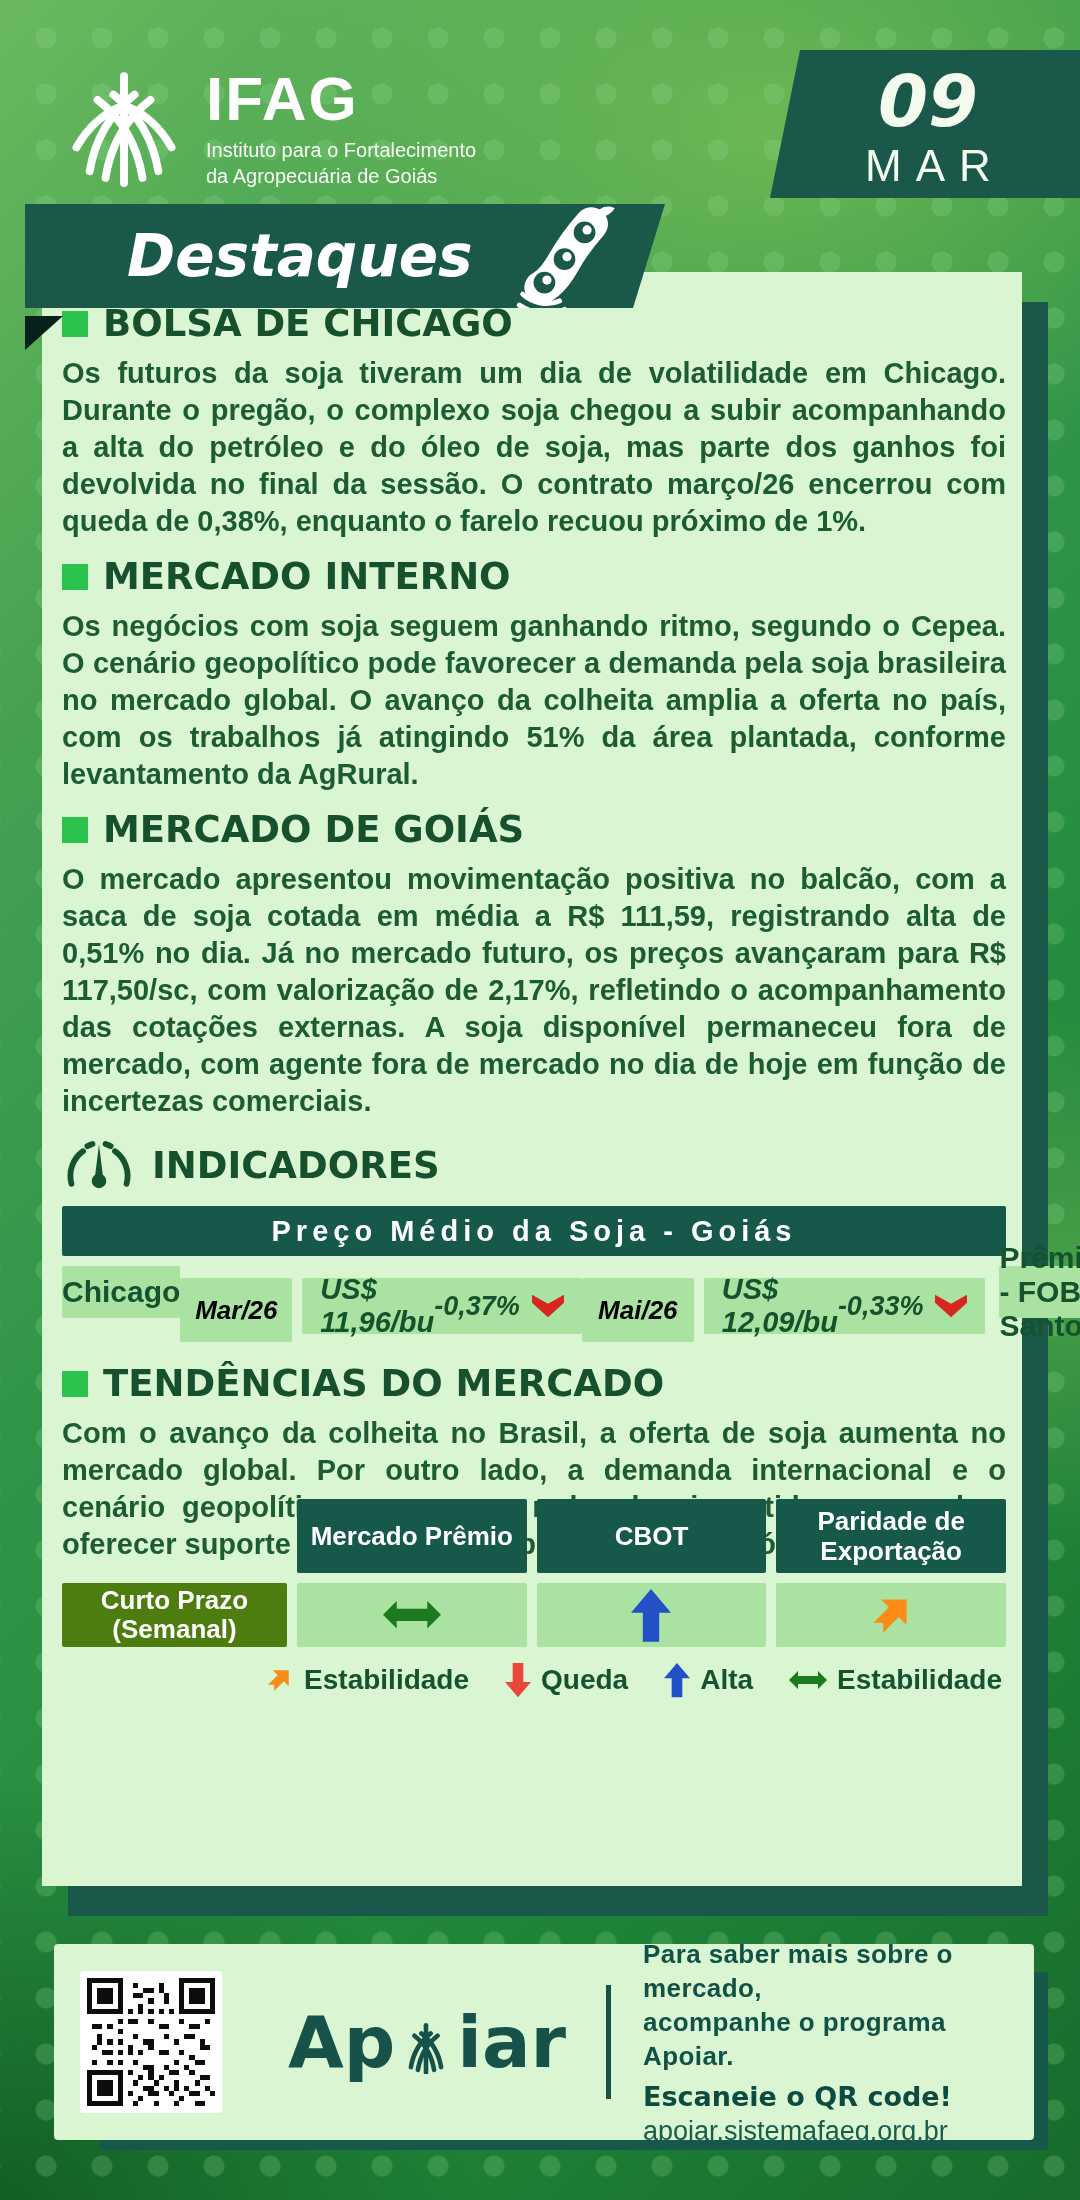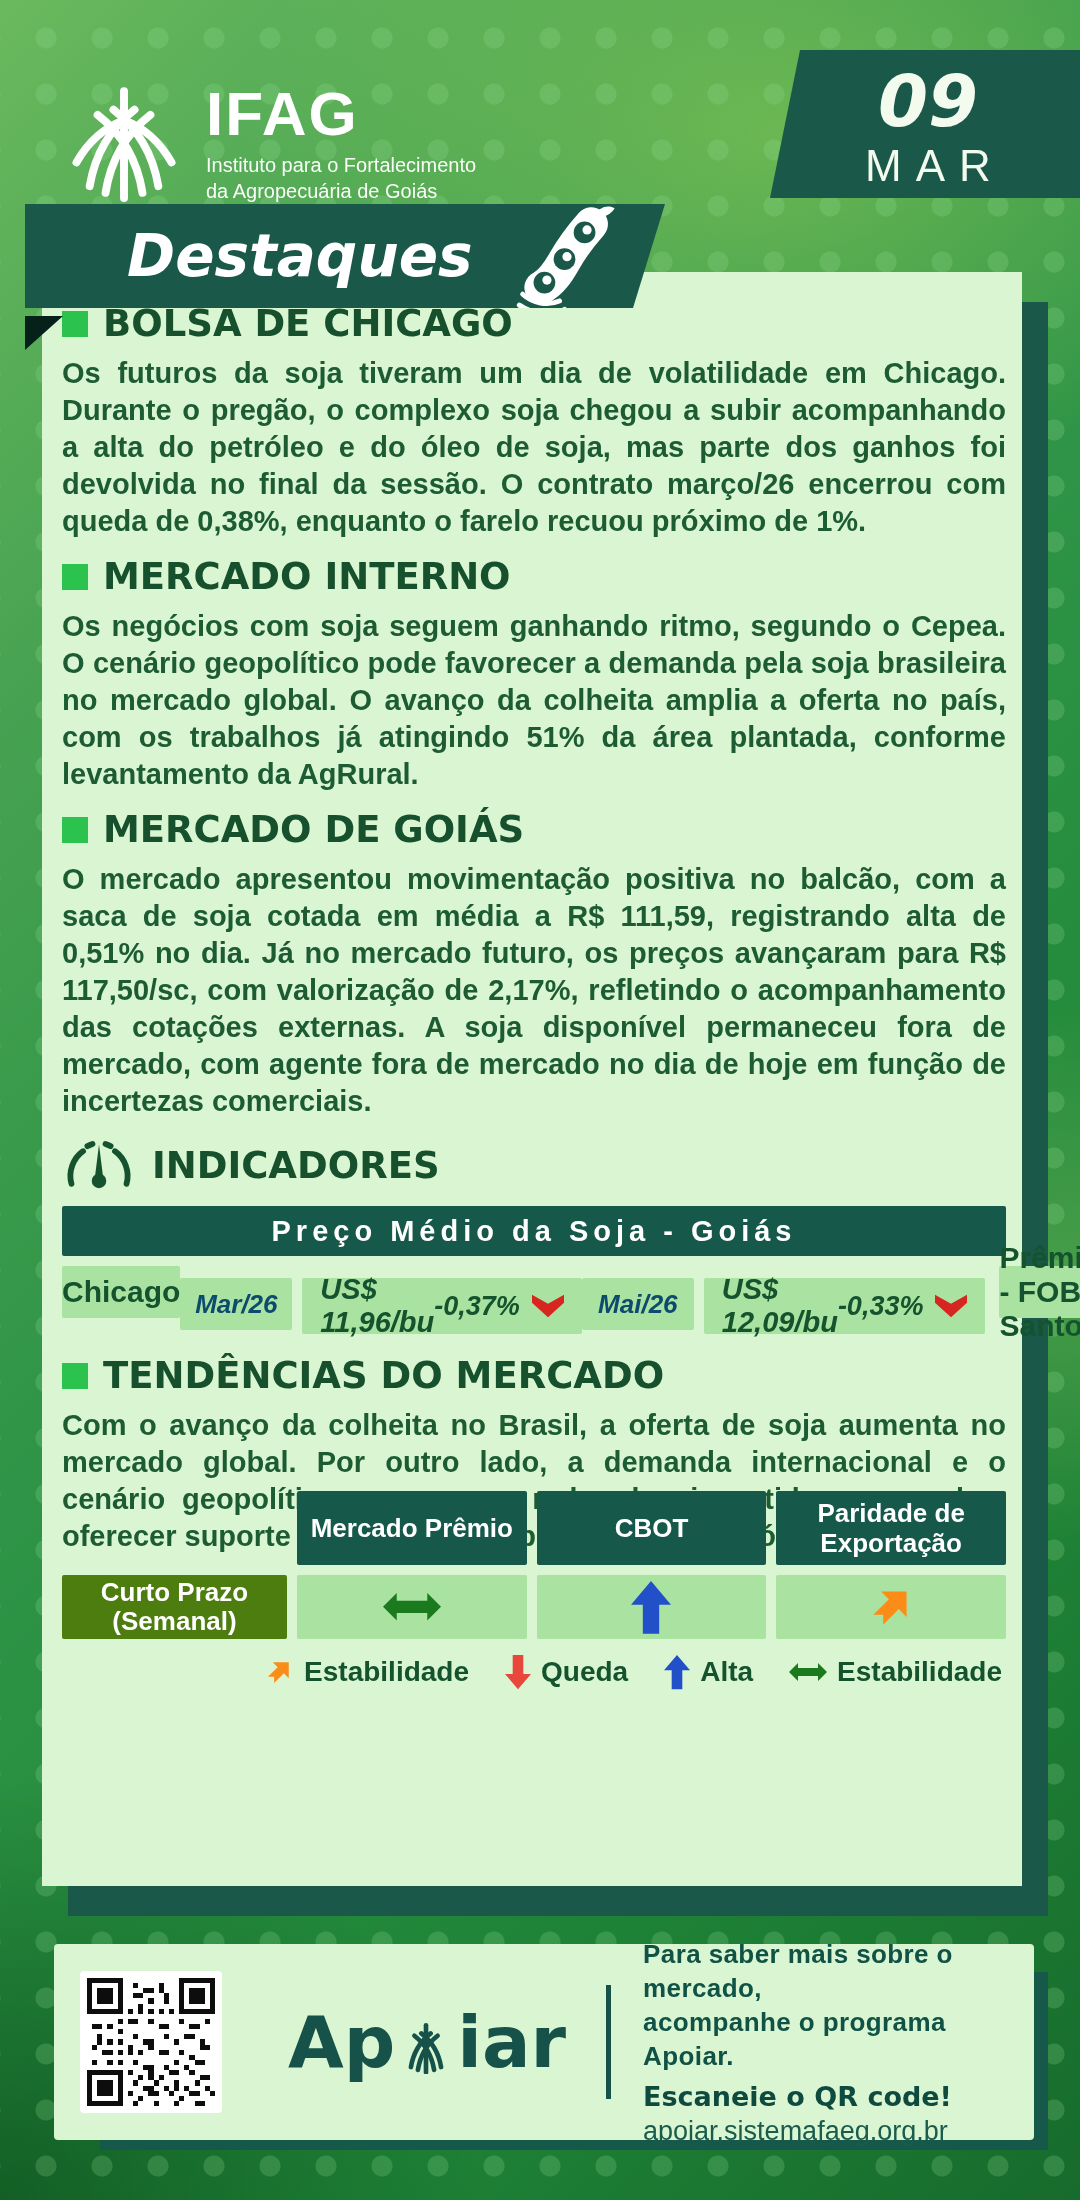--- a/index.html
+++ b/index.html
@@ -9,21 +9,21 @@
   .bg{position:absolute;inset:0;
       background:
         radial-gradient(900px 600px at 72% 6%, rgba(170,220,90,.40), rgba(0,0,0,0) 60%),
         radial-gradient(800px 700px at 0% 100%, rgba(6,60,20,.55), rgba(0,0,0,0) 60%),
         radial-gradient(700px 500px at 100% 58%, rgba(190,230,120,.25), rgba(0,0,0,0) 55%),
         linear-gradient(135deg,#6ab95e 0%,#46a251 22%,#2f9447 46%,#258c3d 62%,#1e8236 78%,#176b2c 100%);}
   .dots{position:absolute;inset:0;
       background-image:radial-gradient(rgba(150,225,150,.22) 10px, rgba(0,0,0,0) 11px);
       background-size:56px 56px;background-position:18px 10px;}
   
-  .logo{position:absolute;left:58px;top:70px;display:flex;align-items:flex-start;}
+  .logo{position:absolute;left:58px;top:55px;display:flex;align-items:flex-start;}
   .logo svg{width:132px;height:132px;}
   .logo-text{margin-left:16px;color:#fff;margin-top:14px;}
   .logo-title{font-family:"Liberation Sans",sans-serif;font-weight:bold;font-size:62px;line-height:60px;letter-spacing:2px;}
   .logo-sub{font-size:20px;line-height:26px;margin-top:8px;opacity:.97;}
   .date-badge{position:absolute;left:770px;top:50px;width:310px;height:148px;background:#1a584a;
       clip-path:polygon(30px 0,100% 0,100% 100%,0 100%);
       display:flex;flex-direction:column;align-items:center;justify-content:center;color:#f3fbef;padding-left:6px;box-sizing:border-box;}
   .date-day{font-family:"DejaVu Sans",sans-serif;font-weight:bold;font-style:italic;font-size:72px;line-height:84px;}
   .date-month{font-size:44px;letter-spacing:14px;margin-left:14px;line-height:46px;}
   
@@ -48,22 +48,22 @@
   .ind-title svg{width:74px;height:58px;}
   
   .ptable-head{height:50px;background:#135а47;background:#16584a;display:flex;align-items:center;justify-content:center;
       color:#fff;font-weight:bold;font-size:29px;letter-spacing:5px;border-radius:2px;}
   .pgroups{display:flex;gap:14px;margin-top:10px;}
   .pgroup{flex:1;display:flex;flex-direction:row;}
   .psub{height:52px;background:#a9e2a1;display:flex;align-items:center;justify-content:center;
       font-weight:bold;font-size:30px;color:#14532d;border-radius:2px;}
   .prow{display:flex;gap:10px;margin-top:12px;}
   .pcell{background:#a9e2a1;border-radius:2px;display:flex;align-items:center;}
-  .pcontract{width:112px;height:52px;justify-content:center;
-      font-style:italic;font-weight:bold;font-size:26px;color:#0c4a6e;flex:0 0 auto;}
+  .pcontract{width:112px;height:64px;justify-content:center;
+      font-style:italic;font-weight:bold;font-size:26px;color:#000000;flex:0 0 auto;}
   .pvalue{flex:1;height:56px;justify-content:space-between;padding:0 18px;box-sizing:border-box;}
   .pprice{font-style:italic;font-weight:bold;font-size:29px;color:#14532d;}
   .pchange{display:flex;align-items:center;gap:12px;font-style:italic;font-weight:bold;font-size:27px;color:#14532d;}
   .pchange svg{width:32px;height:24px;}
   
   .ttable{display:grid;grid-template-columns:225px 1fr 1fr 1fr;gap:10px;margin-top:-64px;position:relative;}
   .tth{background:#16584a;color:#fff;font-weight:bold;font-size:26px;line-height:30px;text-align:center;
       display:flex;align-items:center;justify-content:center;min-height:74px;border-radius:2px;padding:2px 8px;box-sizing:border-box;}
   .tth.ghost{background:none;}
   .tlabel{background:#4d7c0f;color:#fff;font-weight:bold;font-size:26px;line-height:29px;text-align:center;

